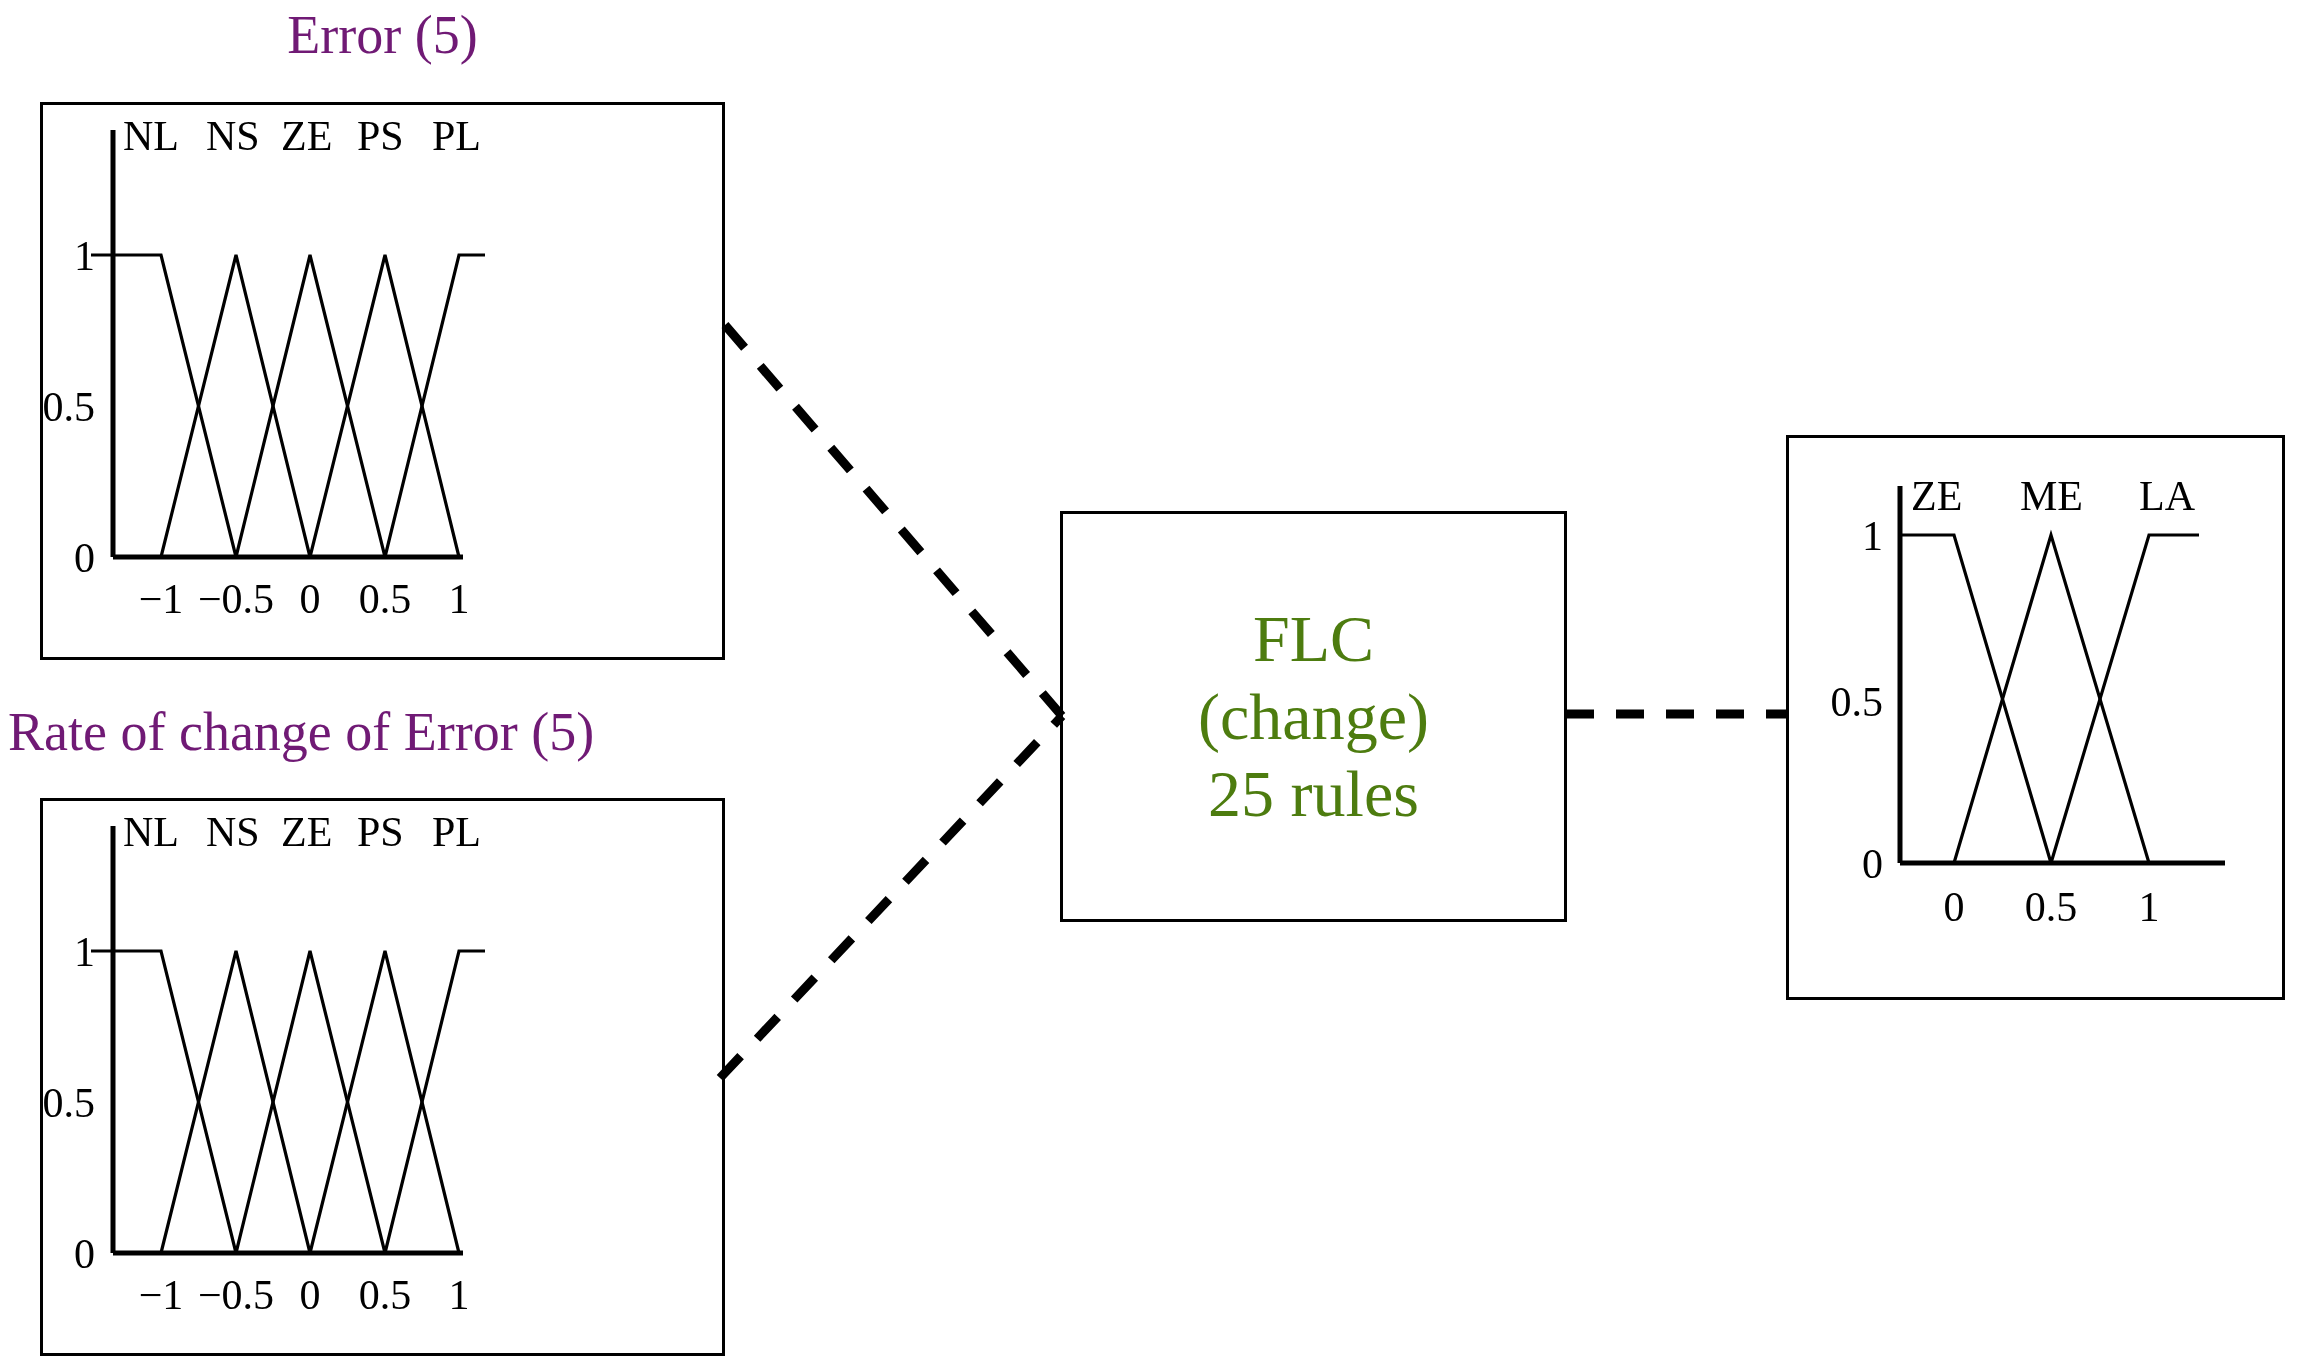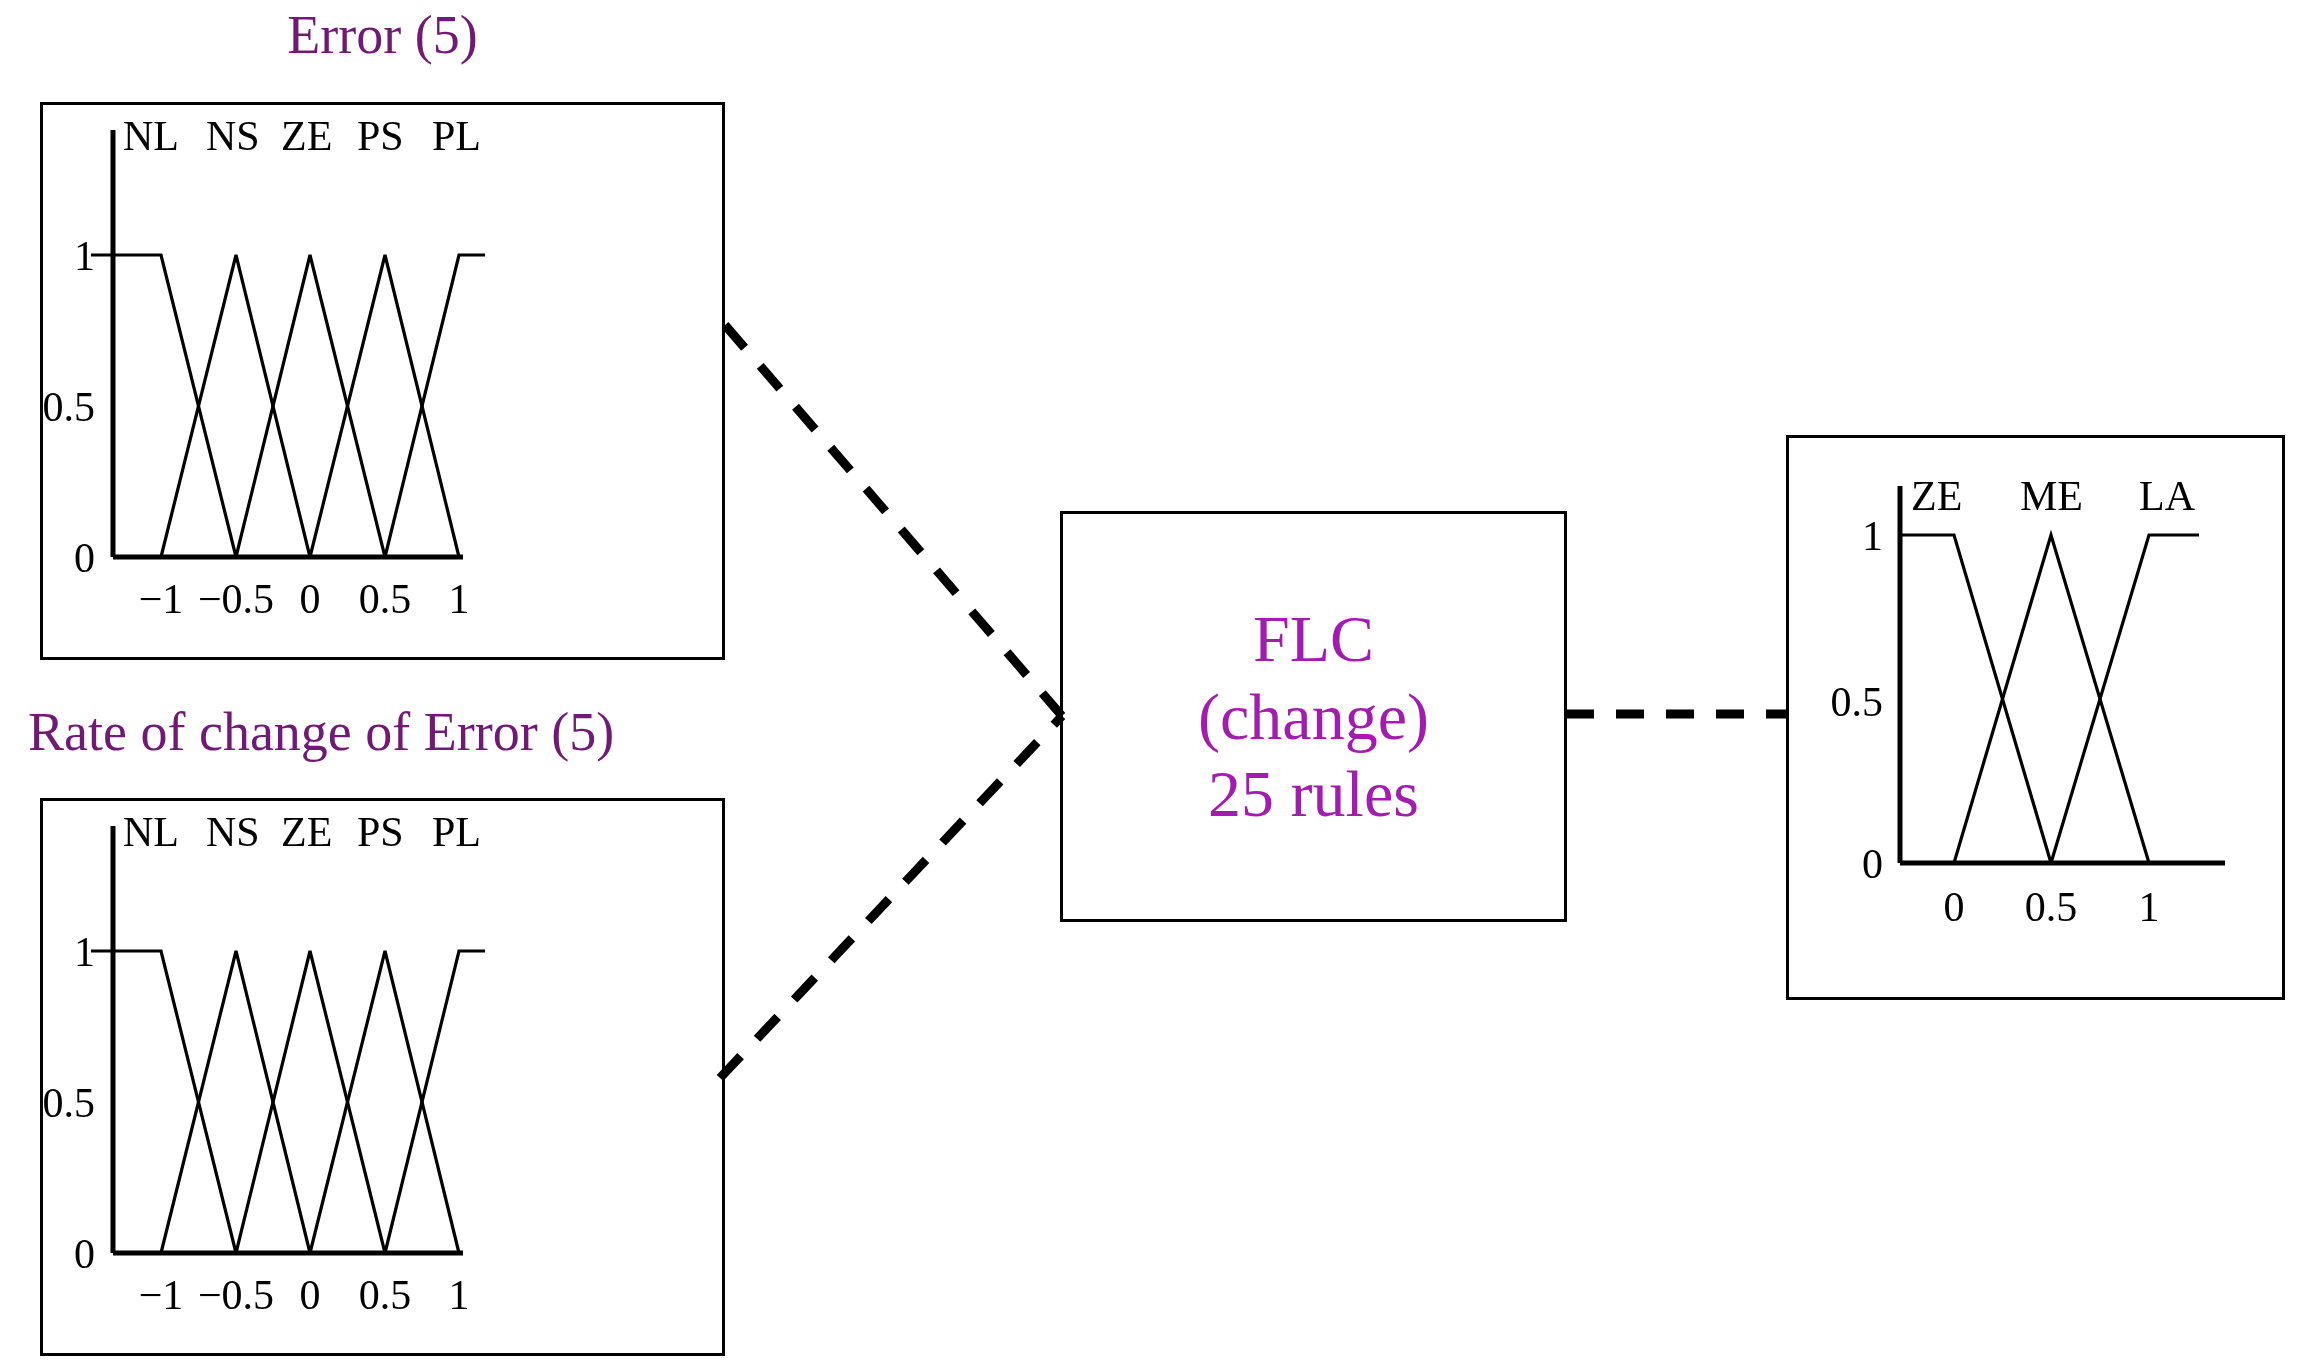--- a/index.html
+++ b/index.html
@@ -38,21 +38,21 @@
     box-sizing: border-box;
     display: flex;
     flex-direction: column;
     align-items: center;
     justify-content: center;
   }
   .flc-line {
     font-family: "Liberation Serif", "DejaVu Serif", serif;
     font-size: 66px;
     line-height: 1.18;
-    color: #a21caf;
+    color: #4d7c0f;
     white-space: nowrap;
     text-align: center;
   }
   .mf-svg {
     position: absolute;
     left: 0;
     top: 0;
     overflow: visible;
   }
   .conn-svg {
@@ -96,21 +96,21 @@
       <text x="52" y="467" font-size="42" text-anchor="end">0</text>
 
       <text x="118" y="508" font-size="42" text-anchor="middle">−1</text>
       <text x="193" y="508" font-size="42" text-anchor="middle">−0.5</text>
       <text x="267" y="508" font-size="42" text-anchor="middle">0</text>
       <text x="342" y="508" font-size="42" text-anchor="middle">0.5</text>
       <text x="416" y="508" font-size="42" text-anchor="middle">1</text>
     </svg>
   </div>
 
-  <div class="panel-title" style="left:28px; top:705px; text-align:center;">Rate of change of Error (5)</div>
+  <div class="panel-title" style="left:8px; top:705px; text-align:center;">Rate of change of Error (5)</div>
 
   <div class="panel" style="left:40px; top:798px; width:685px; height:558px;">
     <svg class="mf-svg" width="685" height="558" viewBox="0 0 685 558">
       <line x1="70" y1="25" x2="70" y2="452" stroke="#000" stroke-width="5"></line>
       <line x1="70" y1="452" x2="420" y2="452" stroke="#000" stroke-width="5"></line>
       <polyline points="48,150 70,150 118,150 193,452" fill="none" stroke="#000" stroke-width="3.2"></polyline>
       <polyline points="118,452 193,150 267,452" fill="none" stroke="#000" stroke-width="3.2"></polyline>
       <polyline points="193,452 267,150 342,452" fill="none" stroke="#000" stroke-width="3.2"></polyline>
       <polyline points="267,452 342,150 416,452" fill="none" stroke="#000" stroke-width="3.2"></polyline>
       <polyline points="342,452 416,150 442,150" fill="none" stroke="#000" stroke-width="3.2"></polyline>

